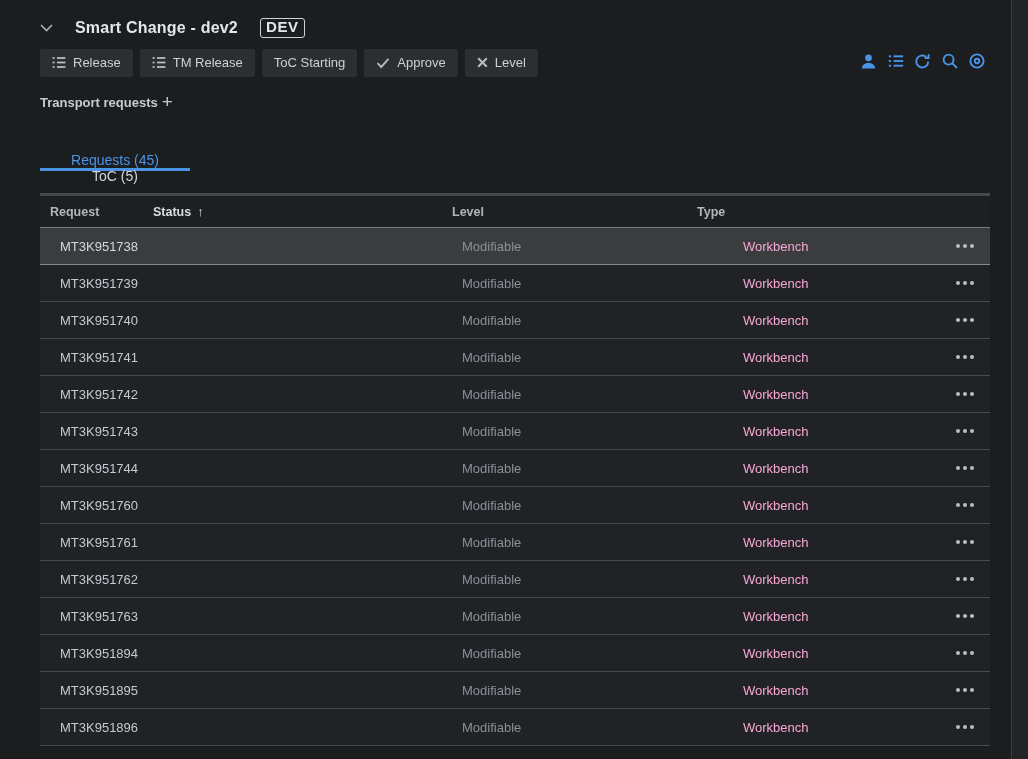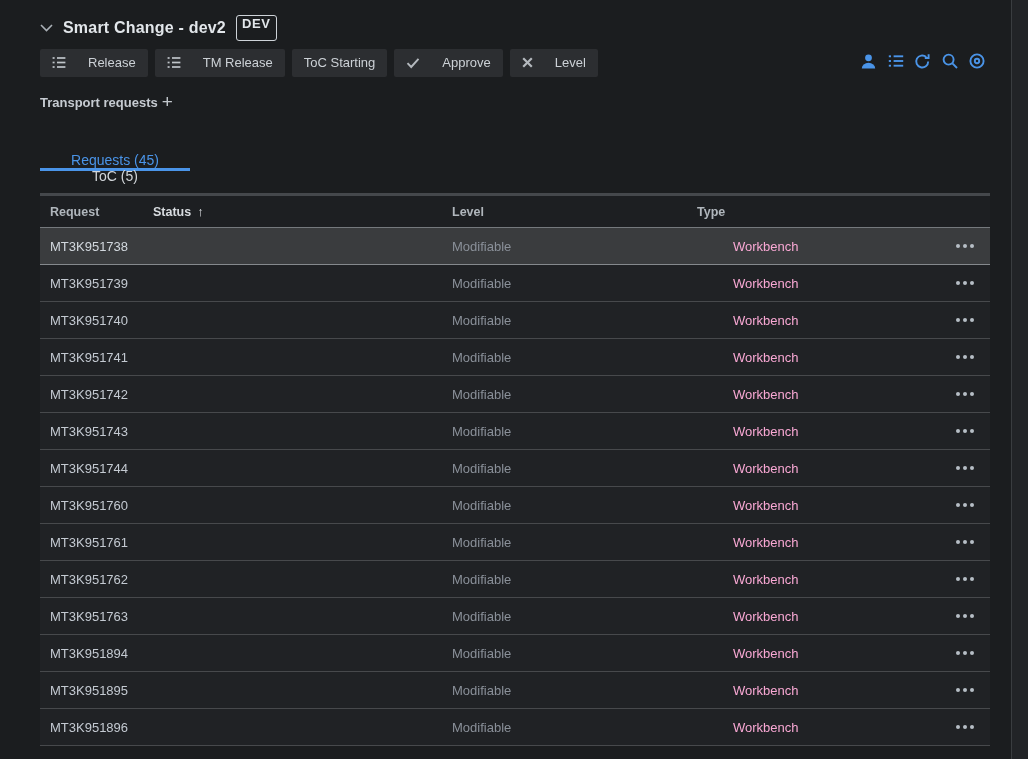--- a/index.html
+++ b/index.html
@@ -7,33 +7,33 @@
   body {
     background:#1b1d1f;
     font-family:"Liberation Sans", sans-serif;
     color:#c9ced4;
     position:relative;
   }
   .page { position:relative; width:1028px; height:759px; }
   .content { position:absolute; left:0; top:0; width:1011px; height:759px; padding-left:40px; }
 
   
-  .title-row { display:flex; align-items:center; gap:10px; padding-top:16px; height:40px; }
+  .title-row { display:flex; align-items:center; gap:22px; padding-top:16px; height:40px; }
   .chevron-btn { color:#aab0b6; display:flex; align-items:center; cursor:pointer; }
   .page-title { font-size:16px; font-weight:700; color:#e2e6ea; letter-spacing:.2px; }
   .badge {
     border:1px solid #ced3d8; border-radius:3px; color:#e2e6ea;
-    font-size:13px; font-weight:700; letter-spacing:.6px;
-    padding:1px 5px 10px; line-height:13px;
+    font-size:15px; font-weight:700; letter-spacing:.6px;
+    padding:1px 5px 4px; line-height:13px;
   }
 
   
   .toolbar { display:flex; align-items:center; margin-top:8px; height:29px; width:950px; }
   .tb-btn {
-    display:flex; align-items:center; gap:22px;
+    display:flex; align-items:center; gap:7px;
     background:#2c2e31; border:none; border-radius:2px;
     color:#ccd1d6; font-size:13px; font-family:inherit;
     height:28px; padding:0 12px; margin-right:7px; cursor:pointer;
   }
   .tb-btn svg { display:block; }
   .spacer { flex:1; }
   .icon-btn {
     width:27px; height:24px; display:flex; align-items:center; justify-content:center;
     background:transparent; border:none; cursor:pointer; color:#4a94e8;
   }
@@ -68,21 +68,21 @@
     height:32px; background:#1d1f22;
     border-bottom:1px solid #75797d;
     padding-left:10px;
   }
   .hcell { font-size:12.5px; font-weight:700; color:#b0b6bc; }
   .hcell.sorted { color:#d8dce0; }
   .sort-arrow { font-size:13px; margin-left:6px; font-weight:400; color:#e0e4e8; }
   .trow {
     height:37px; background:#202225;
     border-bottom:1px solid #47494c;
-    padding-left:10px; cursor:pointer;
+    padding-left:20px; cursor:pointer;
   }
   .trow.selected { background:#3a3c3e; border-bottom:1px solid #85898d; }
   .cell { font-size:13px; overflow:hidden; white-space:nowrap; }
   .c-request { color:#c4cad2; }
   .trow.selected .c-request { color:#d2d8de; }
   .c-level { color:#c4cad2; }
   .c-status { color:#8a9099; }
   .c-type { color:#f9a8d4;margin-left:36px; }
   .c-actions { display:flex; justify-content:flex-end; padding-right:14px; }
   .dots { display:flex; gap:3px; align-items:center; padding:6px 2px; cursor:pointer; }

